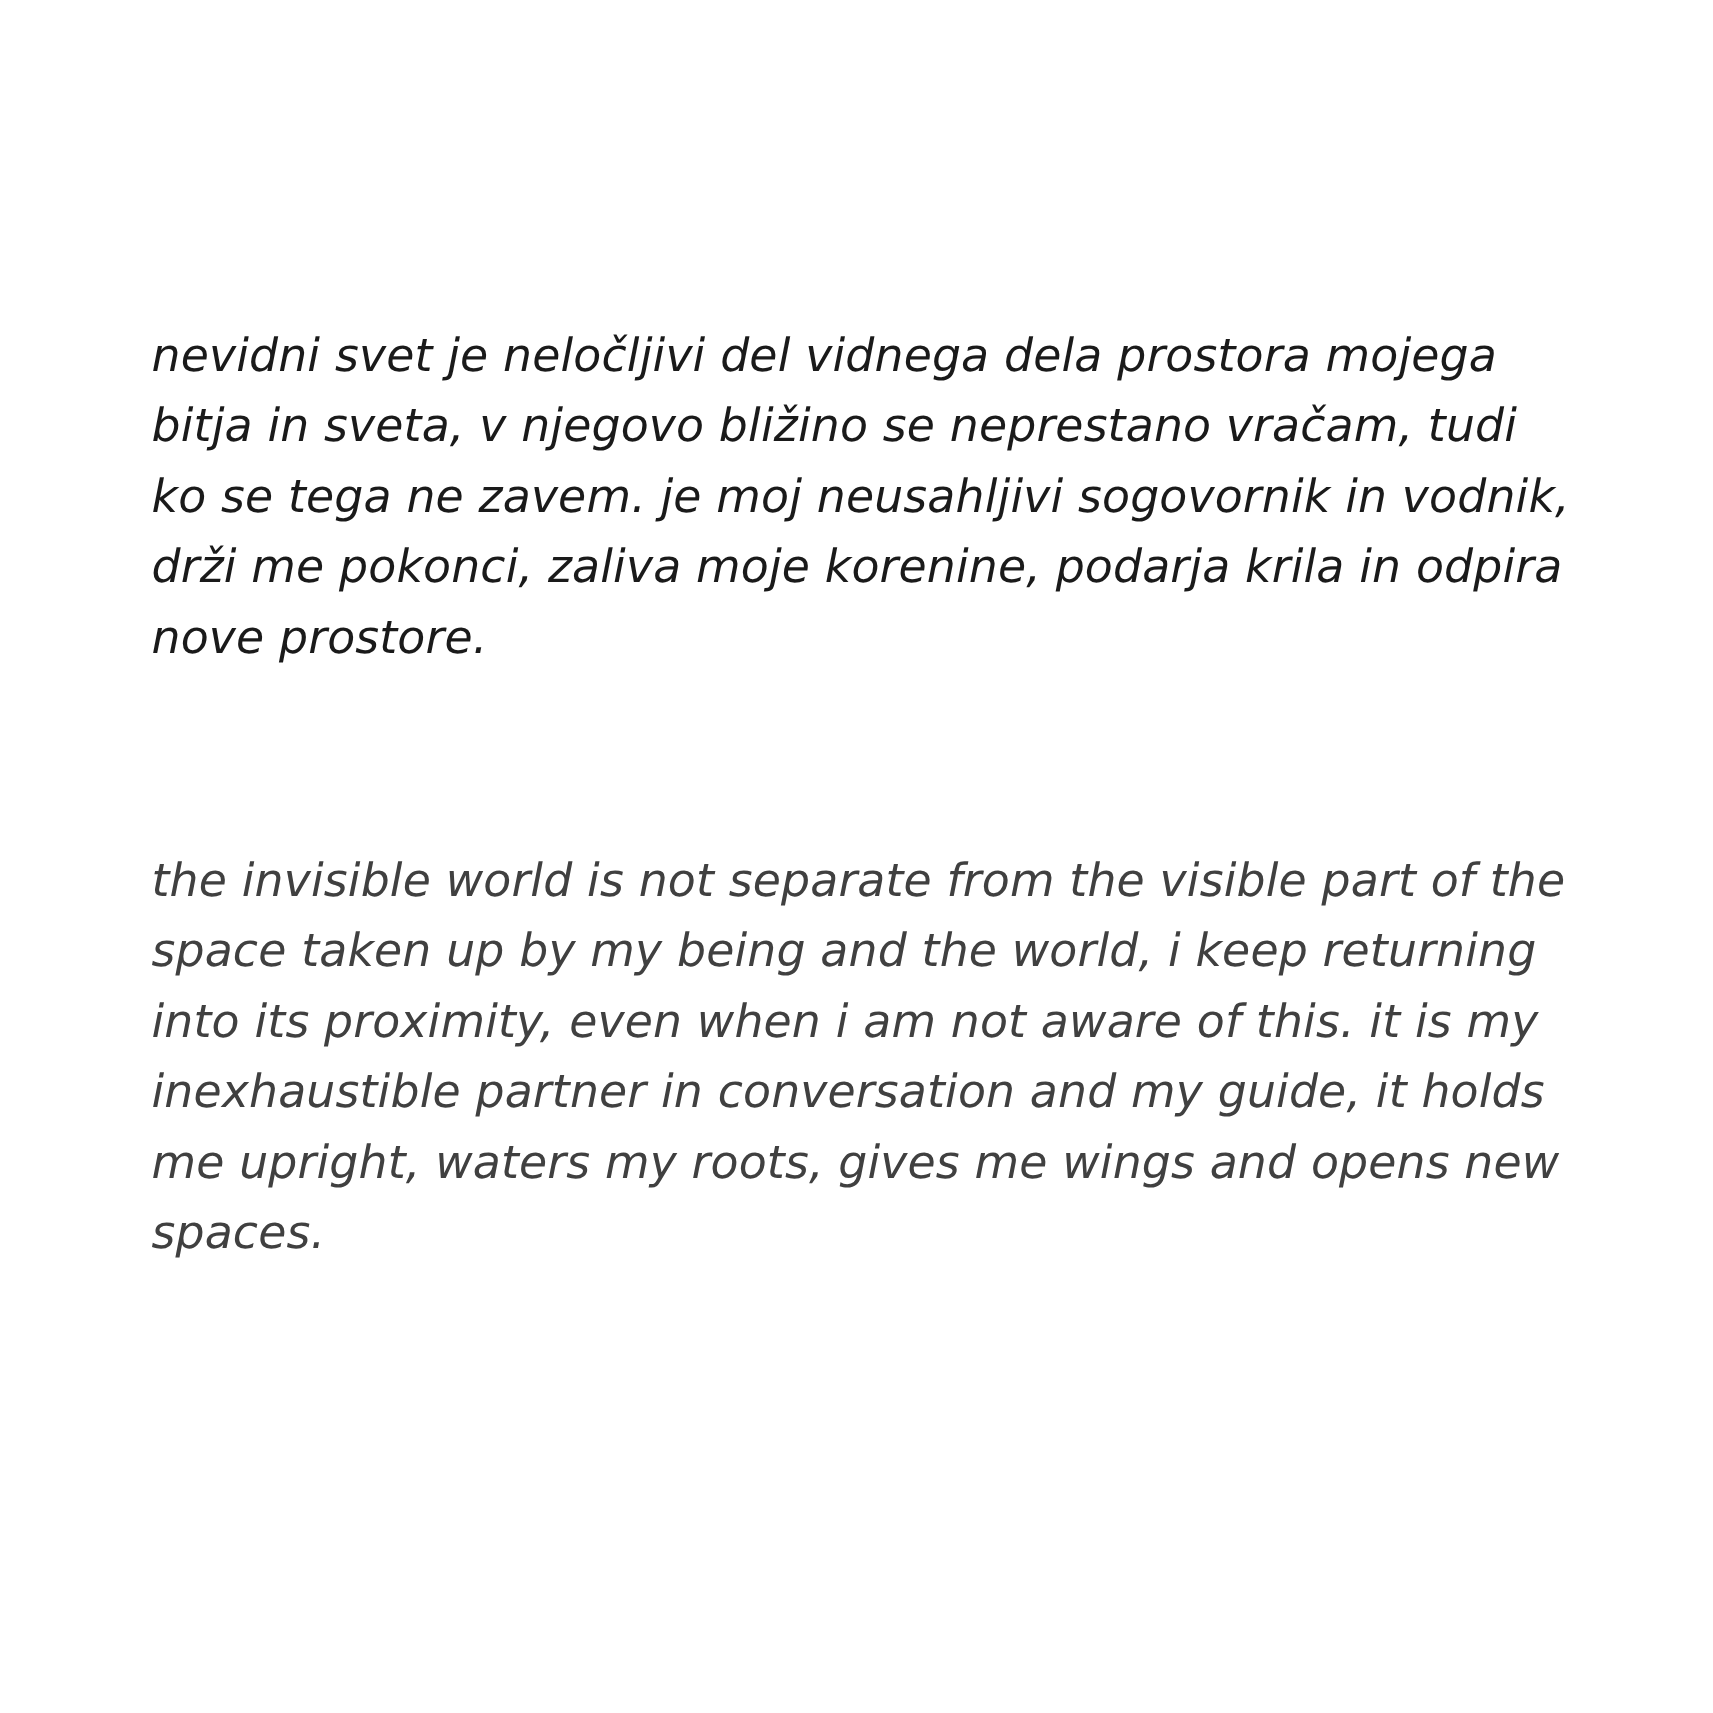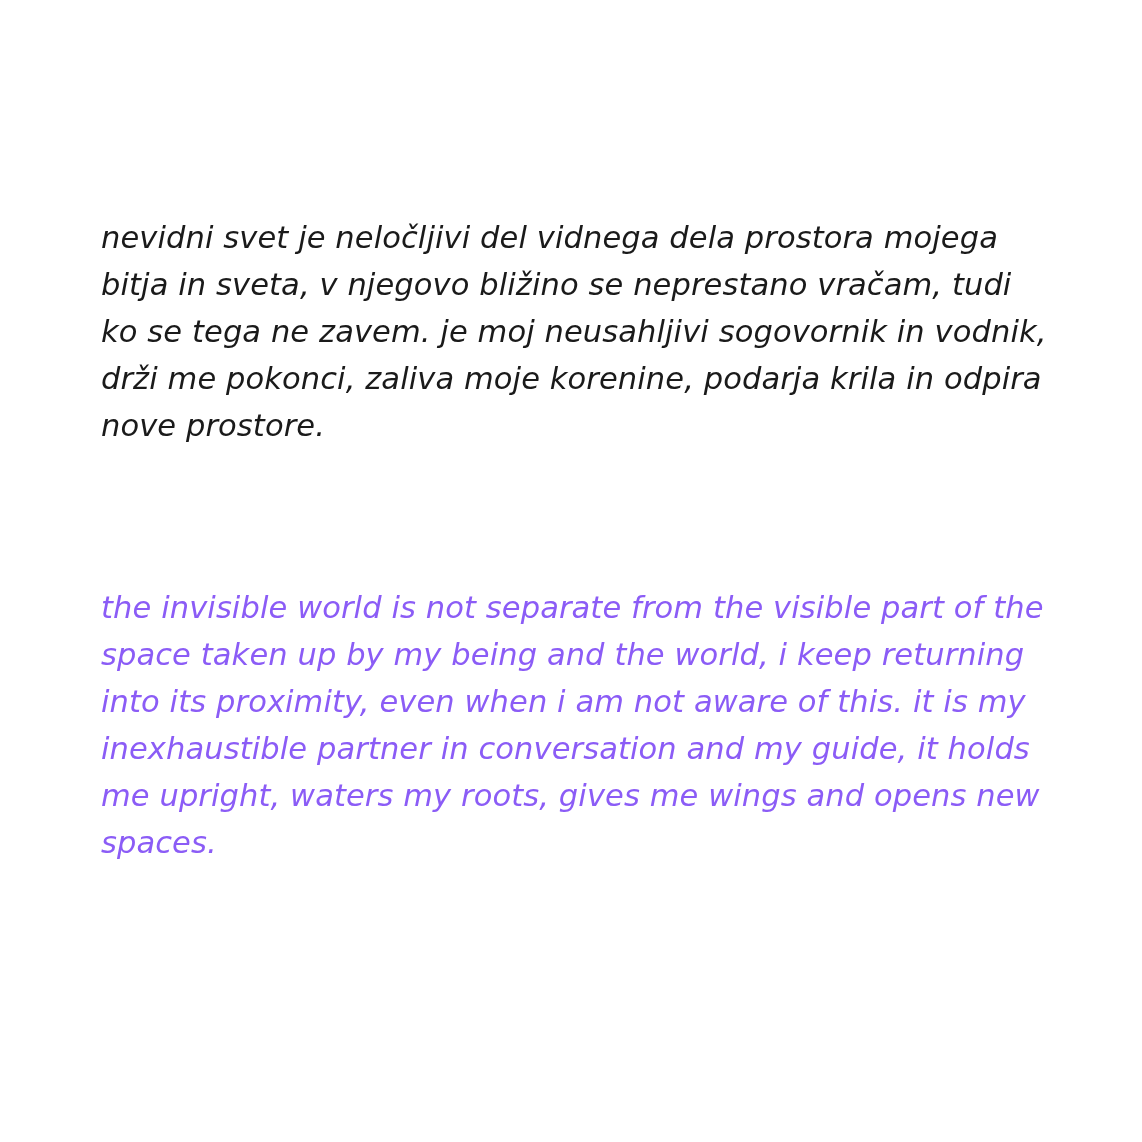--- a/index.html
+++ b/index.html
@@ -28,22 +28,22 @@
     font-size: 30.5px;
     line-height: 47px;
     letter-spacing: 0.1px;
     white-space: pre-wrap;
   }
   .block-primary {
     top: 183px;
     color: #1a1a1a;
   }
   .block-secondary {
-    top: 553px;
-    color: #8b5cf6;
+    top: 533px;
+    color: #404040;
     font-style: italic;
   }
 </style>
 </head>
 <body>
 
 <div class="page">
 
   <p class="text-block block-primary">nevidni svet je neločljivi del vidnega dela prostora mojega bitja in sveta, v njegovo bližino se neprestano vračam, tudi ko se tega ne zavem. je moj neusahljivi sogovornik in vodnik, drži me pokonci, zaliva moje korenine, podarja krila in odpira nove prostore.</p>
 

